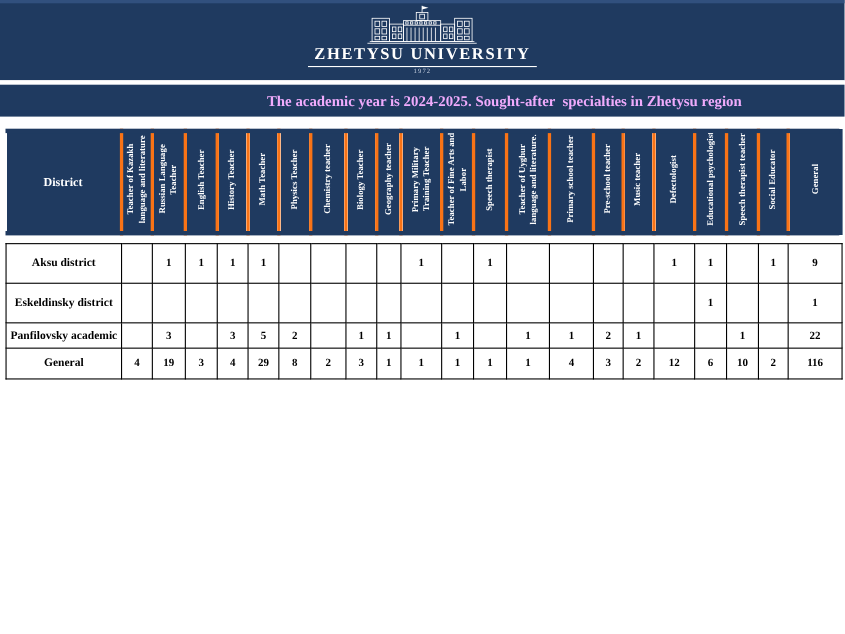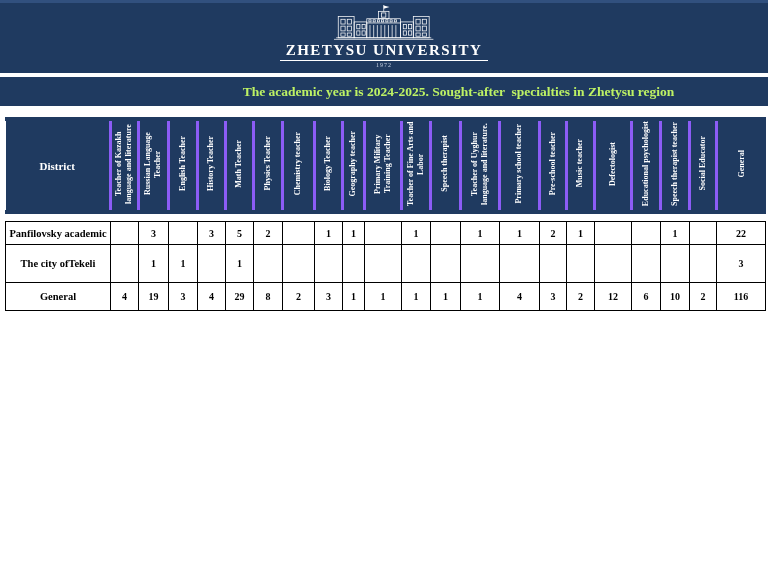--- a/index.html
+++ b/index.html
@@ -17,27 +17,27 @@
     color:#ffffff;font-size:15px;font-weight:bold;letter-spacing:1.5px;
     line-height:1;padding:1px 6px 2px;border-bottom:1px solid #ffffff;
   }
   .uni-year{color:#c8d2e2;font-size:6px;letter-spacing:1px;margin-top:1px;line-height:1;}
   .gap1{height:4px;background:#ffffff;}
   
   .title-bar{
     height:29px;background:#1f3a60;display:flex;align-items:center;justify-content:center;
     padding-left:105px;box-sizing:border-box;
   }
-  .title-text{color:#bef264;font-weight:bold;font-size:13.5px;white-space:pre;margin-left:44px;}
+  .title-text{color:#f0abfc;font-weight:bold;font-size:13.5px;white-space:pre;margin-left:44px;}
   
   .table-wrap{margin:11px 0 0 5px;position:relative;width:758px;}
   table{border-collapse:collapse;table-layout:fixed;width:758px;}
   .header-row{height:97px;}
   th{background:#1f3a60;padding:0;vertical-align:middle;text-align:center;overflow:hidden;}
-  th.sep{border-right:3px solid #8b5cf6;}
+  th.sep{border-right:3px solid #f97316;}
   .district-th{color:#ffffff;font-weight:bold;font-size:11px;}
   .rot{
     display:inline-block;writing-mode:vertical-rl;transform:rotate(180deg);
     color:#ffffff;font-weight:bold;font-size:8px;line-height:1.3;
     max-height:88px;text-align:center;
   }
   .spacer-row td{height:7px;background:#ffffff;border:none;padding:0;}
   tbody td{
     border:1px solid #000000;text-align:center;vertical-align:middle;
     font-weight:bold;font-size:10px;color:#000000;padding:0;background:#ffffff;
@@ -167,20 +167,68 @@
             <th class="sep"><span class="rot">Educational psychologist</span></th>
             <th class="sep"><span class="rot">Speech therapist teacher</span></th>
             <th class="sep"><span class="rot">Social Educator</span></th>
             <th><span class="rot">General</span></th>
           </tr>
       </thead>
       <tbody>
         <tr class="spacer-row">
           <td colspan="22"></td>
         </tr>
+      <tr style="height: 36px;">
+            <td class="district">Aksu district</td>
+            <td></td>
+            <td>1</td>
+            <td>1</td>
+            <td>1</td>
+            <td>1</td>
+            <td></td>
+            <td></td>
+            <td></td>
+            <td></td>
+            <td>1</td>
+            <td></td>
+            <td>1</td>
+            <td></td>
+            <td></td>
+            <td></td>
+            <td></td>
+            <td>1</td>
+            <td>1</td>
+            <td></td>
+            <td>1</td>
+            <td>9</td>
+          </tr>
+          <tr style="height: 36px;">
+            <td class="district">Eskeldinsky district</td>
+            <td></td>
+            <td></td>
+            <td></td>
+            <td></td>
+            <td></td>
+            <td></td>
+            <td></td>
+            <td></td>
+            <td></td>
+            <td></td>
+            <td></td>
+            <td></td>
+            <td></td>
+            <td></td>
+            <td></td>
+            <td></td>
+            <td></td>
+            <td>1</td>
+            <td></td>
+            <td></td>
+            <td>1</td>
+          </tr>
           <tr style="height: 23px;">
             <td class="district">Panfilovsky academic</td>
             <td></td>
             <td>3</td>
             <td></td>
             <td>3</td>
             <td>5</td>
             <td>2</td>
             <td></td>
             <td>1</td>
@@ -190,44 +238,20 @@
             <td></td>
             <td>1</td>
             <td>1</td>
             <td>2</td>
             <td>1</td>
             <td></td>
             <td></td>
             <td>1</td>
             <td></td>
             <td>22</td>
-          </tr>
-          <tr style="height: 38px;">
-            <td class="district">The city ofTekeli</td>
-            <td></td>
-            <td>1</td>
-            <td>1</td>
-            <td></td>
-            <td>1</td>
-            <td></td>
-            <td></td>
-            <td></td>
-            <td></td>
-            <td></td>
-            <td></td>
-            <td></td>
-            <td></td>
-            <td></td>
-            <td></td>
-            <td></td>
-            <td></td>
-            <td></td>
-            <td></td>
-            <td></td>
-            <td>3</td>
           </tr>
           <tr style="height: 28px;">
             <td class="district">General</td>
             <td>4</td>
             <td>19</td>
             <td>3</td>
             <td>4</td>
             <td>29</td>
             <td>8</td>
             <td>2</td>

